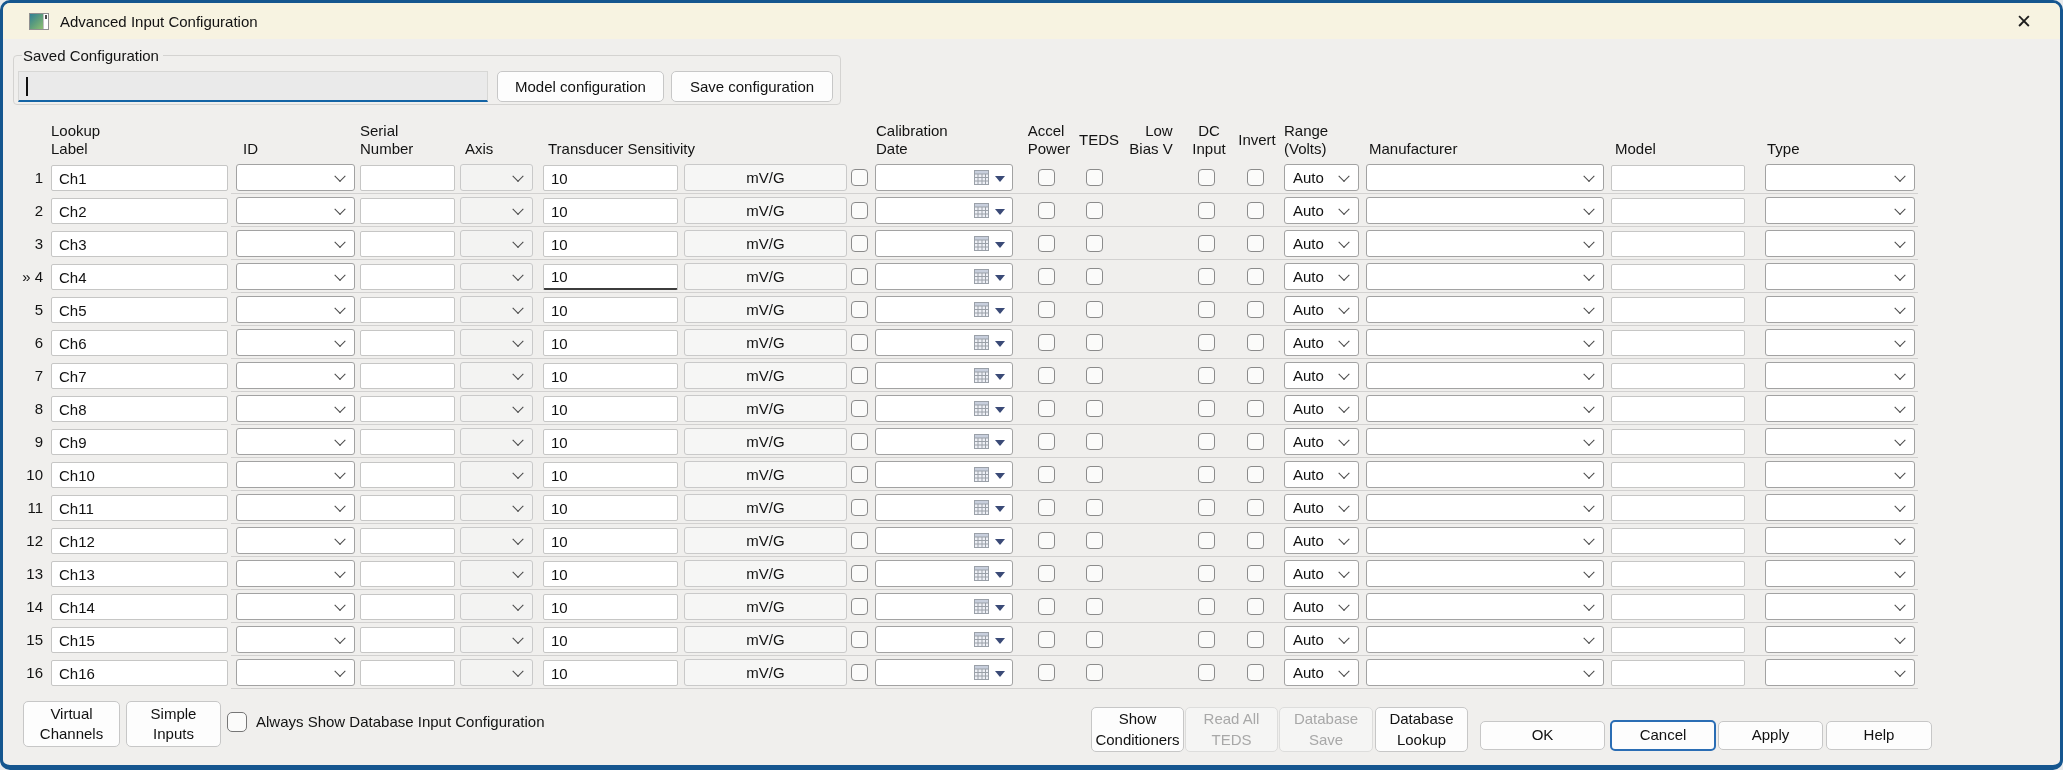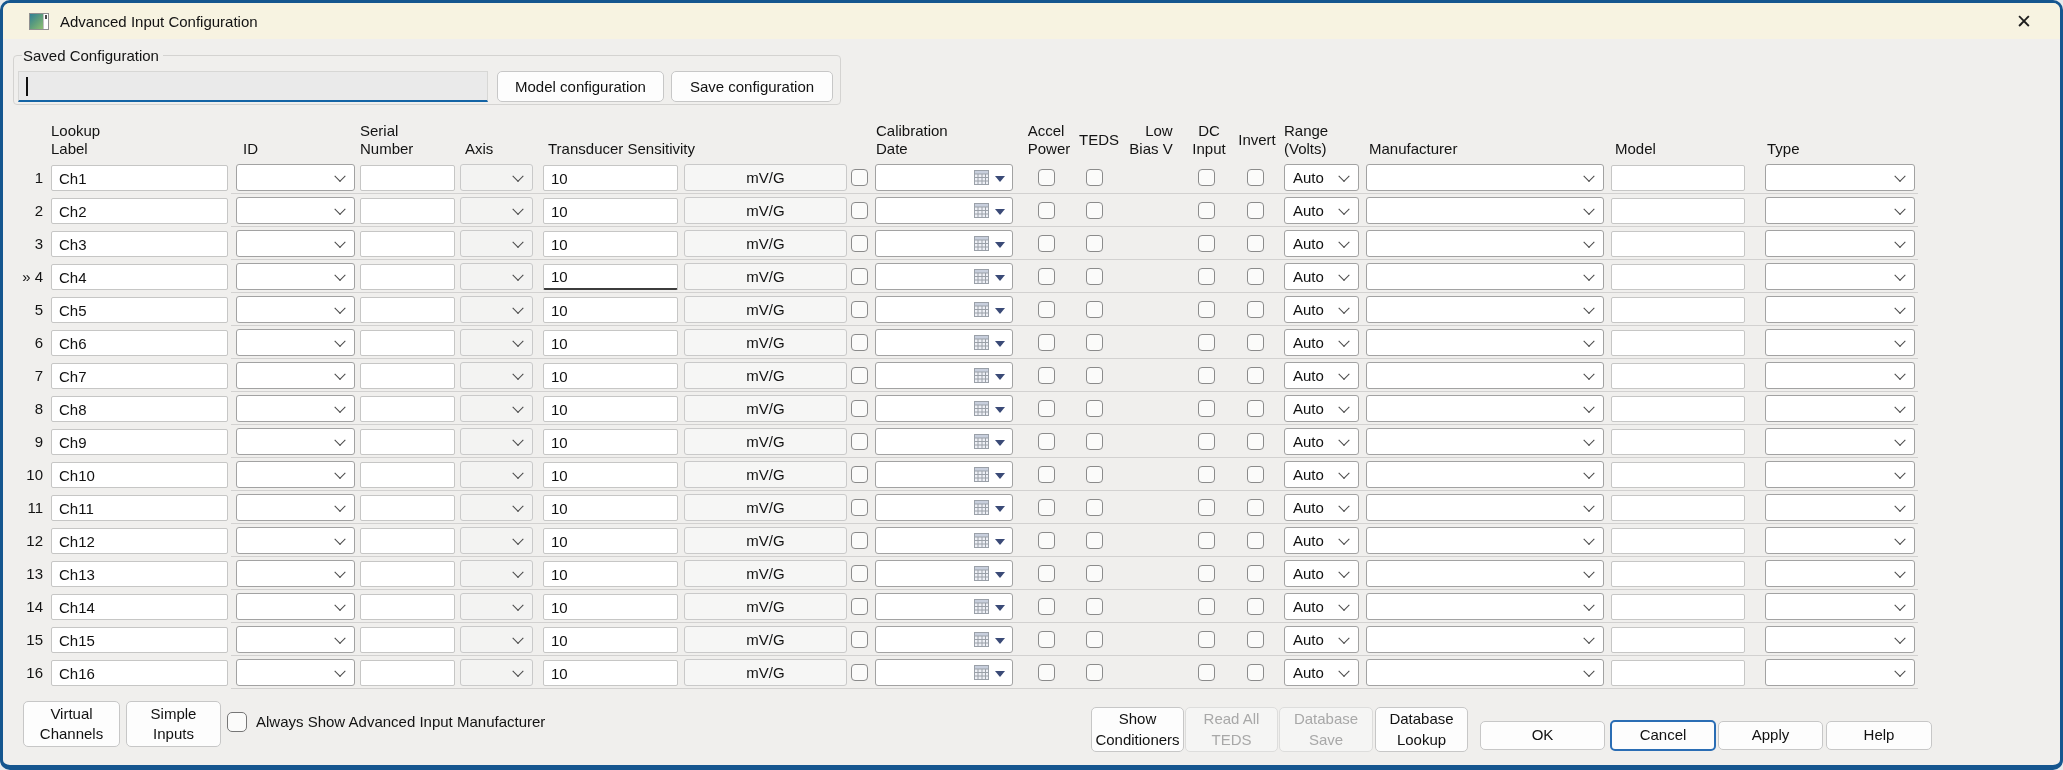--- a/index.html
+++ b/index.html
@@ -811,21 +811,21 @@
         <div class="dd c-type">
           <span class="val"></span>
           <span class="chev"></span>
         </div>
         <div class="rowline"></div>
       </div>
     </div>
 
   <div class="footer">
     <span class="always-cb"></span>
-    <span class="always-label">Always Show Advanced Input Manufacturer</span>
+    <span class="always-label">Always Show Database Input Configuration</span>
   <button class="btn b-virtual-channels">Virtual
 Channels</button>
       <button class="btn b-simple-inputs">Simple
 Inputs</button>
       <button class="btn b-show-conditioners">Show
 Conditioners</button>
       <button class="btn b-read-all-teds" disabled="">Read All
 TEDS</button>
       <button class="btn b-database-save" disabled="">Database
 Save</button>

